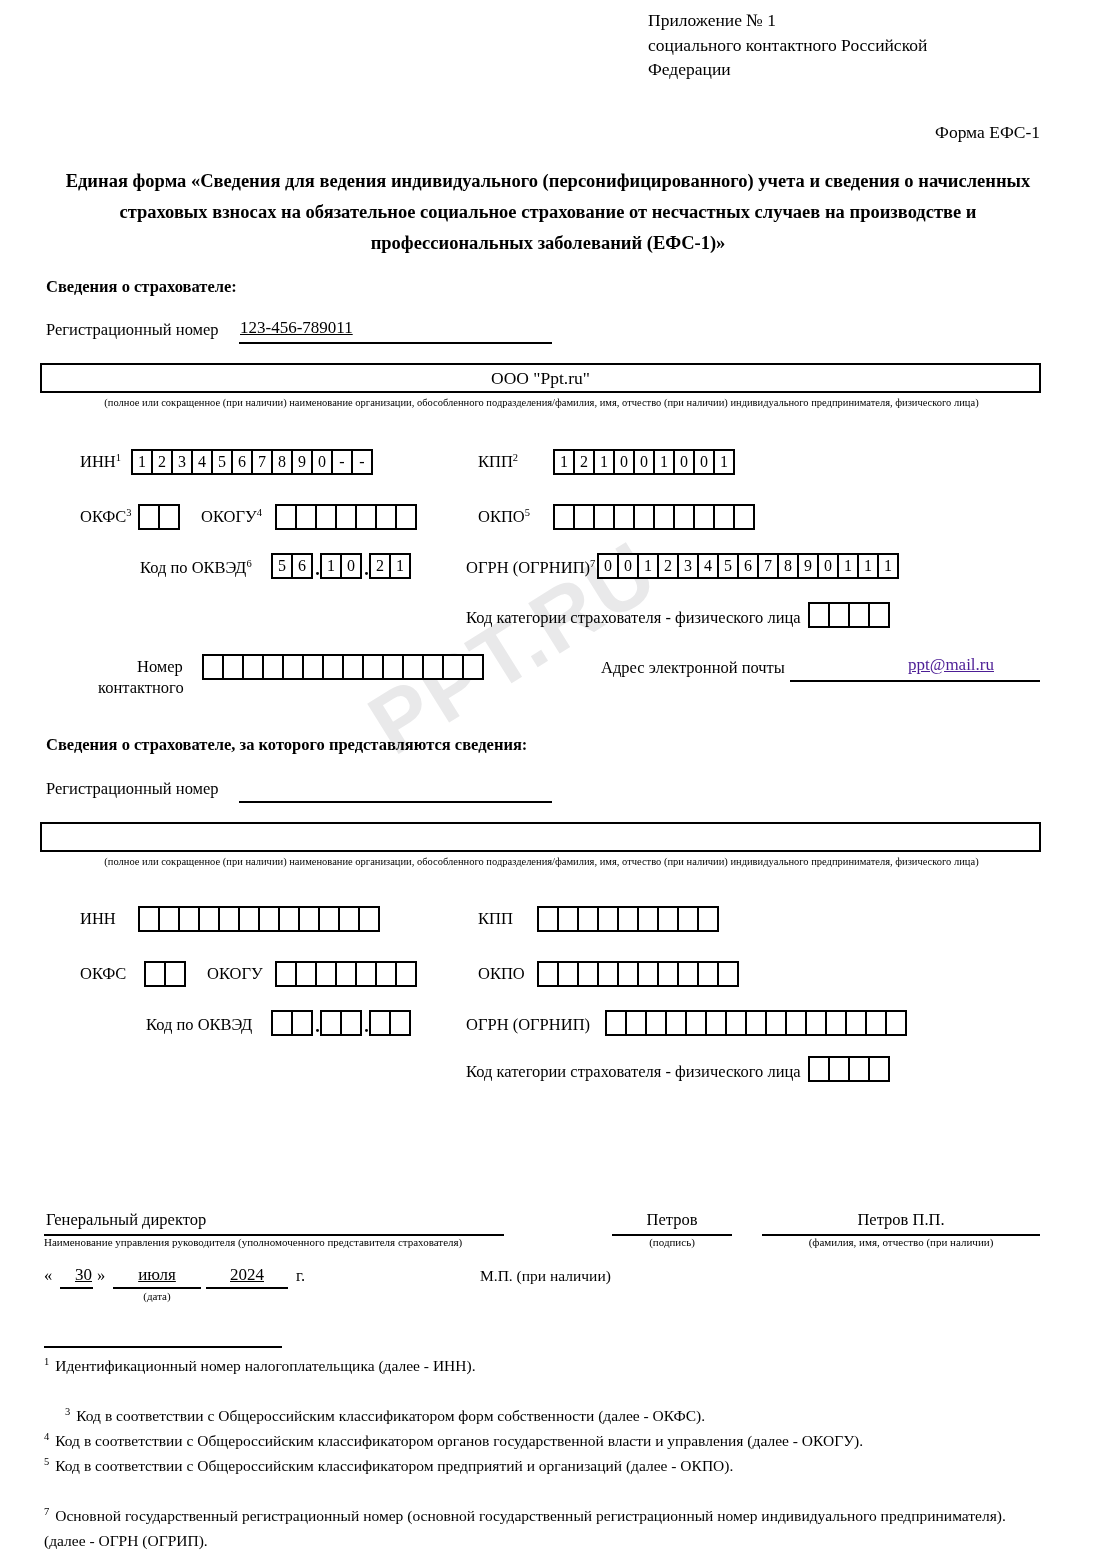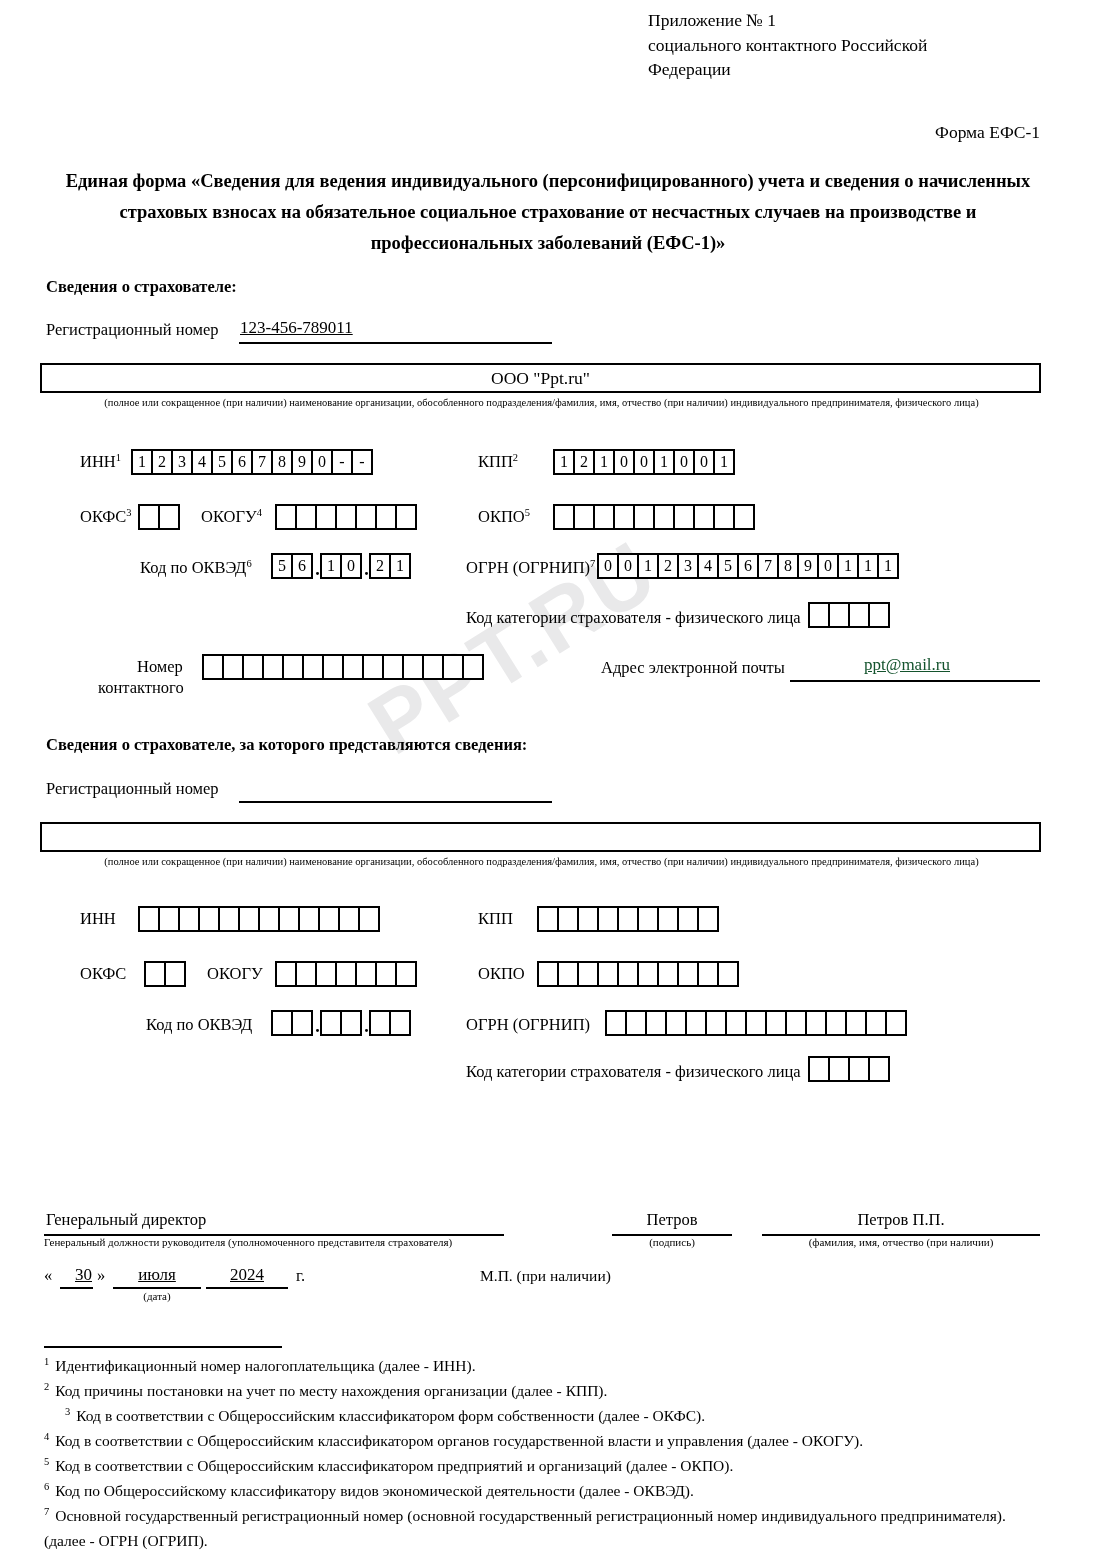--- a/index.html
+++ b/index.html
@@ -135,22 +135,23 @@
     font-weight: 700;
   }
 
   .sup {
     font-size: 10.5px;
     vertical-align: super;
     line-height: 0;
   }
 
   .link {
-    color: #14532d;
+    color: #4c1d95;
     text-decoration: underline;
+    margin-left: 44px;
   }
 
   .sigline {
     position: absolute;
     border-bottom: 2.5px solid #000;
     height: 0;
   }
   .sigcap {
     position: absolute;
     font-size: 11px;
@@ -452,21 +453,21 @@
   <div class="lbl layer" style="left:466px; top:1062px;">Код категории страхователя - физического лица</div>
   <div class="cells layer" style="left:808px; top:1056px;">
     <div class="cell"></div>
     <div class="cell"></div>
     <div class="cell"></div>
     <div class="cell"></div>
   </div>
 
   <div class="lbl layer" style="left:46px; top:1210px;">Генеральный директор</div>
   <div class="sigline layer" style="left:44px; top:1234px; width:460px;"></div>
-  <div class="sigcap layer" style="left:44px; top:1236px; width:460px; text-align:left;">Генеральный должности руководителя (уполномоченного представителя страхователя)</div>
+  <div class="sigcap layer" style="left:44px; top:1236px; width:460px; text-align:left;">Наименование управления руководителя (уполномоченного представителя страхователя)</div>
 
   <div class="sigval layer" style="left:612px; top:1210px; width:120px;">Петров</div>
   <div class="sigline layer" style="left:612px; top:1234px; width:120px;"></div>
   <div class="sigcap layer" style="left:612px; top:1236px; width:120px;">(подпись)</div>
 
   <div class="sigval layer" style="left:762px; top:1210px; width:278px;">Петров П.П.</div>
   <div class="sigline layer" style="left:762px; top:1234px; width:278px;"></div>
   <div class="sigcap layer" style="left:762px; top:1236px; width:278px;">(фамилия, имя, отчество (при наличии)</div>
 
   <div class="lbl layer" style="left:44px; top:1266px;">«</div>
@@ -483,32 +484,26 @@
   <div class="lbl layer" style="left:296px; top:1266px;">г.</div>
   <div class="sigcap layer" style="left:113px; top:1290px; width:88px;">(дата)</div>
 
   <div class="lbl small layer" style="left:480px; top:1267px;">М.П. (при наличии)</div>
 
   <div class="fn-sep layer"></div>
 
   <div class="fn layer" style="top:1353px;">
     <span class="n">1</span><span>Идентификационный номер налогоплательщика (далее - ИНН).</span>
   </div>
-  <div class="fn layer" style="top:1378px;">
-    <span class="n">2</span><span>Код причины постановки на учет по месту нахождения организации (далее - КПП).</span>
-  </div>
   <div class="fn layer" style="top:1403px;margin-left:21px;">
     <span class="n">3</span><span>Код в соответствии с Общероссийским классификатором форм собственности (далее - ОКФС).</span>
   </div>
   <div class="fn layer" style="top:1428px;">
     <span class="n">4</span><span>Код в соответствии с Общероссийским классификатором органов государственной власти и управления (далее - ОКОГУ).</span>
   </div>
   <div class="fn layer" style="top:1453px;">
     <span class="n">5</span><span>Код в соответствии с Общероссийским классификатором предприятий и организаций (далее - ОКПО).</span>
   </div>
-  <div class="fn layer" style="top:1478px;">
-    <span class="n">6</span><span>Код по Общероссийскому классификатору видов экономической деятельности (далее - ОКВЭД).</span>
-  </div>
   <div class="fn layer" style="top:1503px;">
     <span class="n">7</span><span>Основной государственный регистрационный номер (основной государственный регистрационный номер индивидуального предпринимателя). (далее - ОГРН (ОГРИП).</span>
   </div>
 
 </div>
 
 </body></html>

